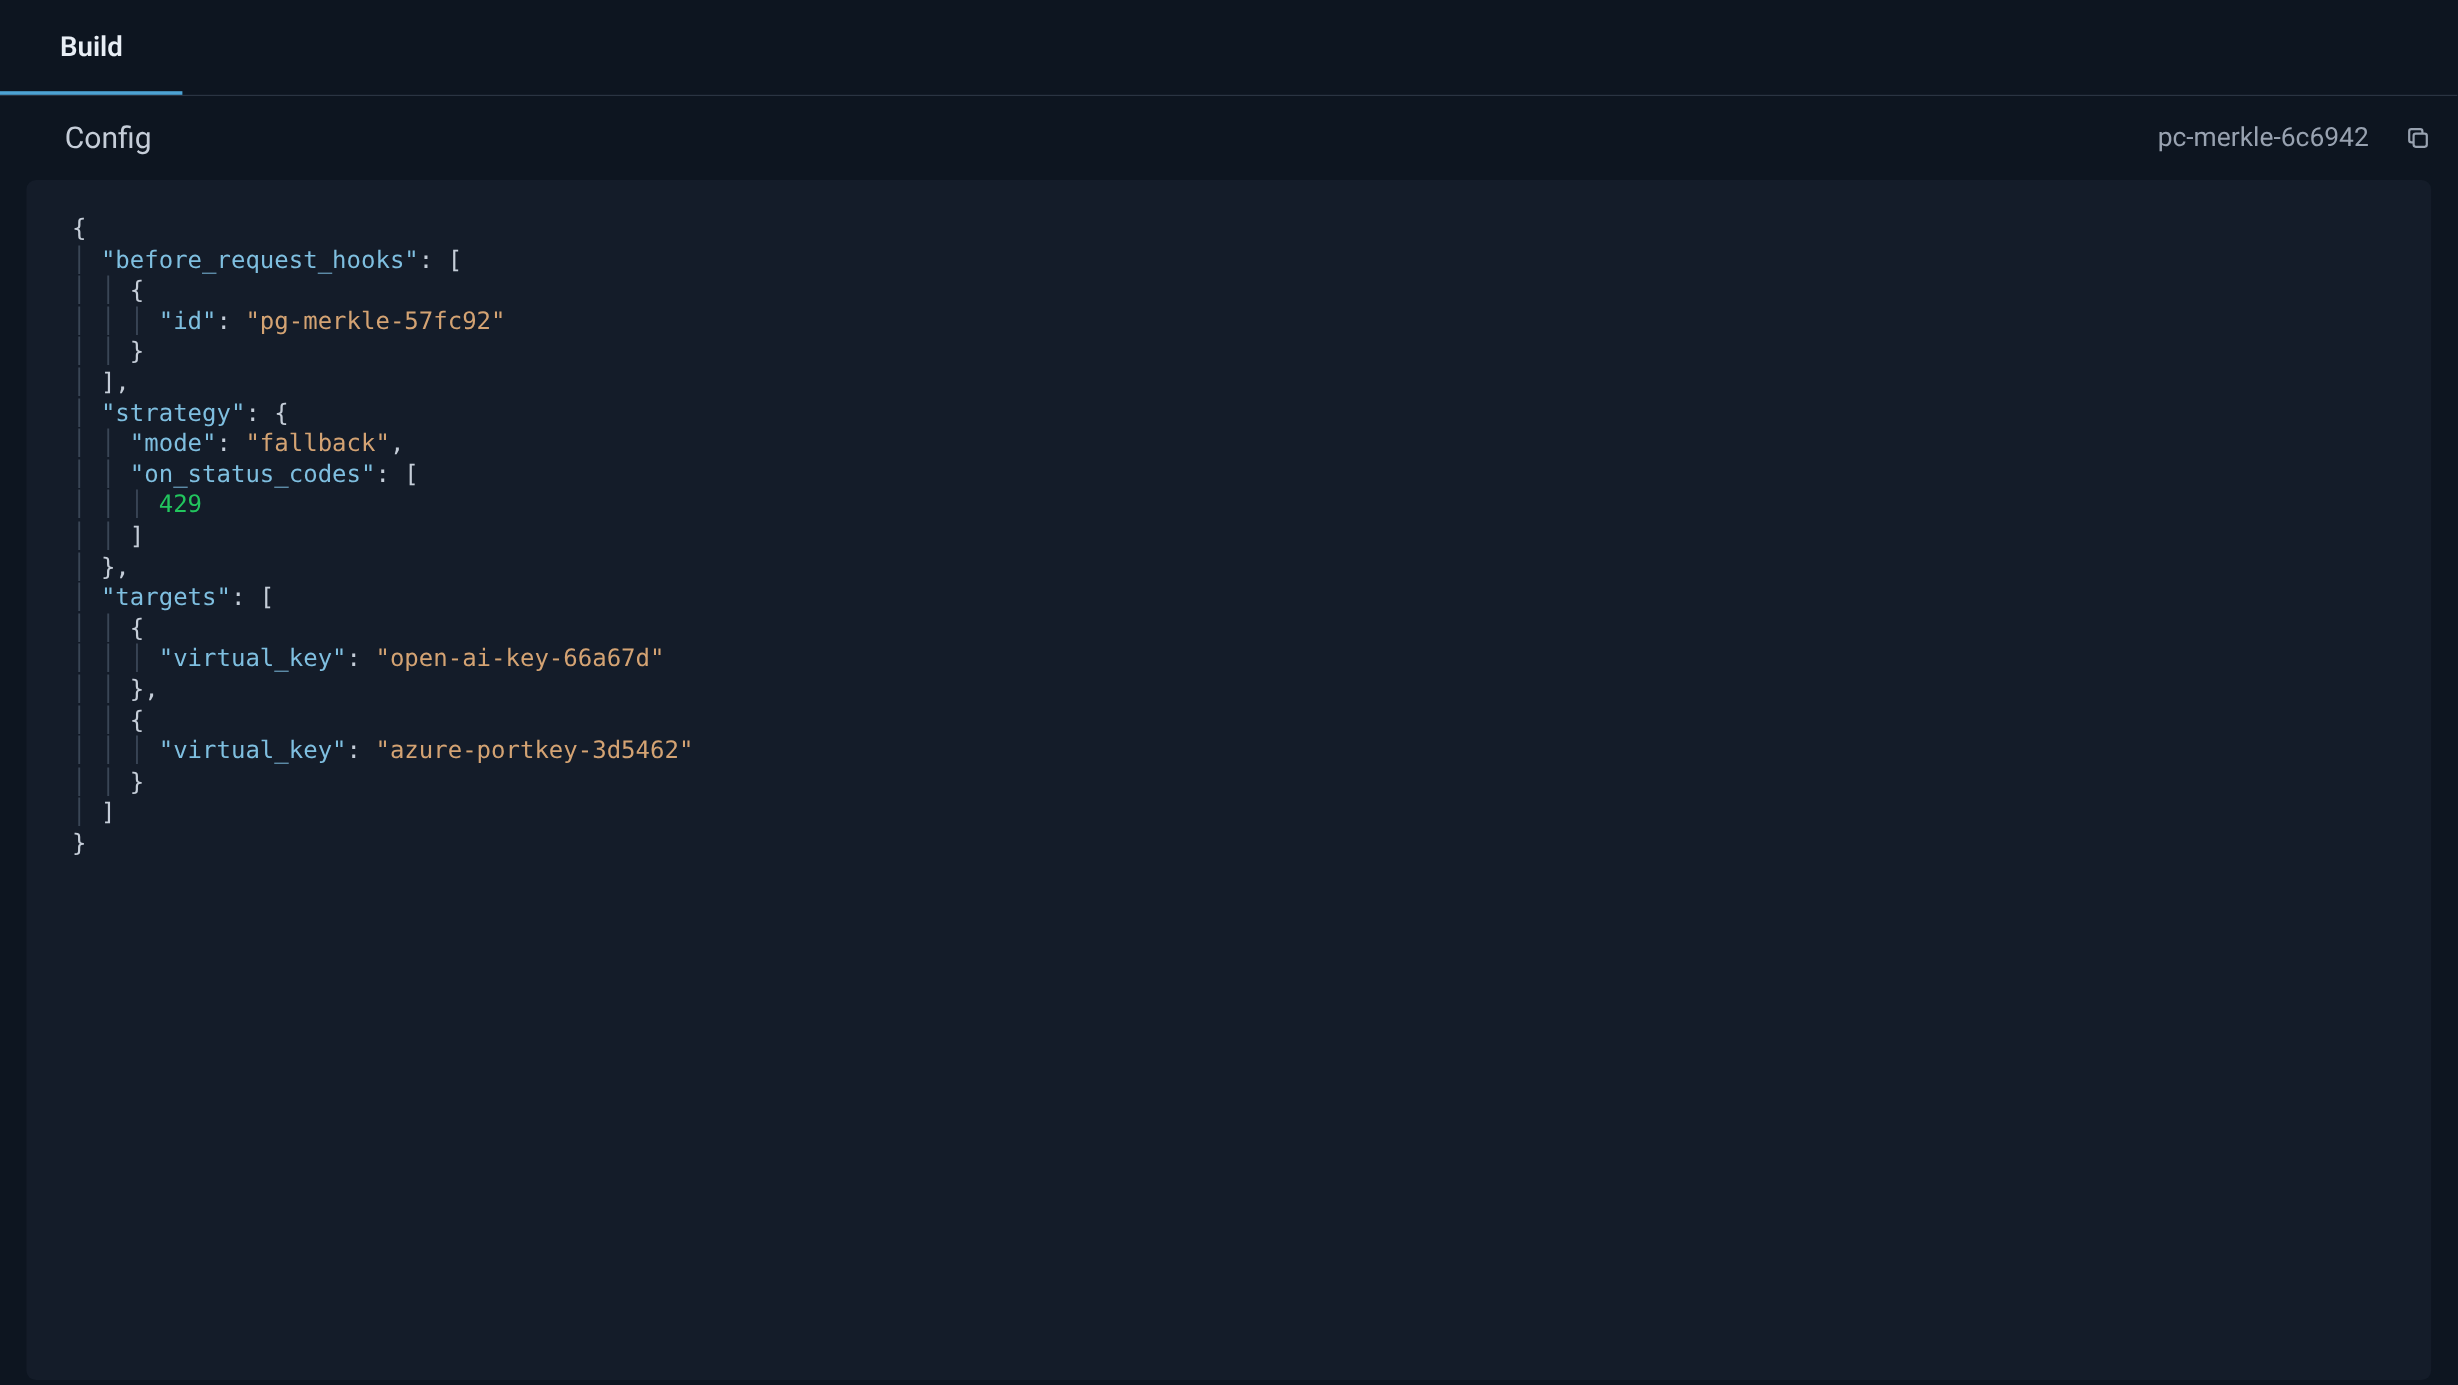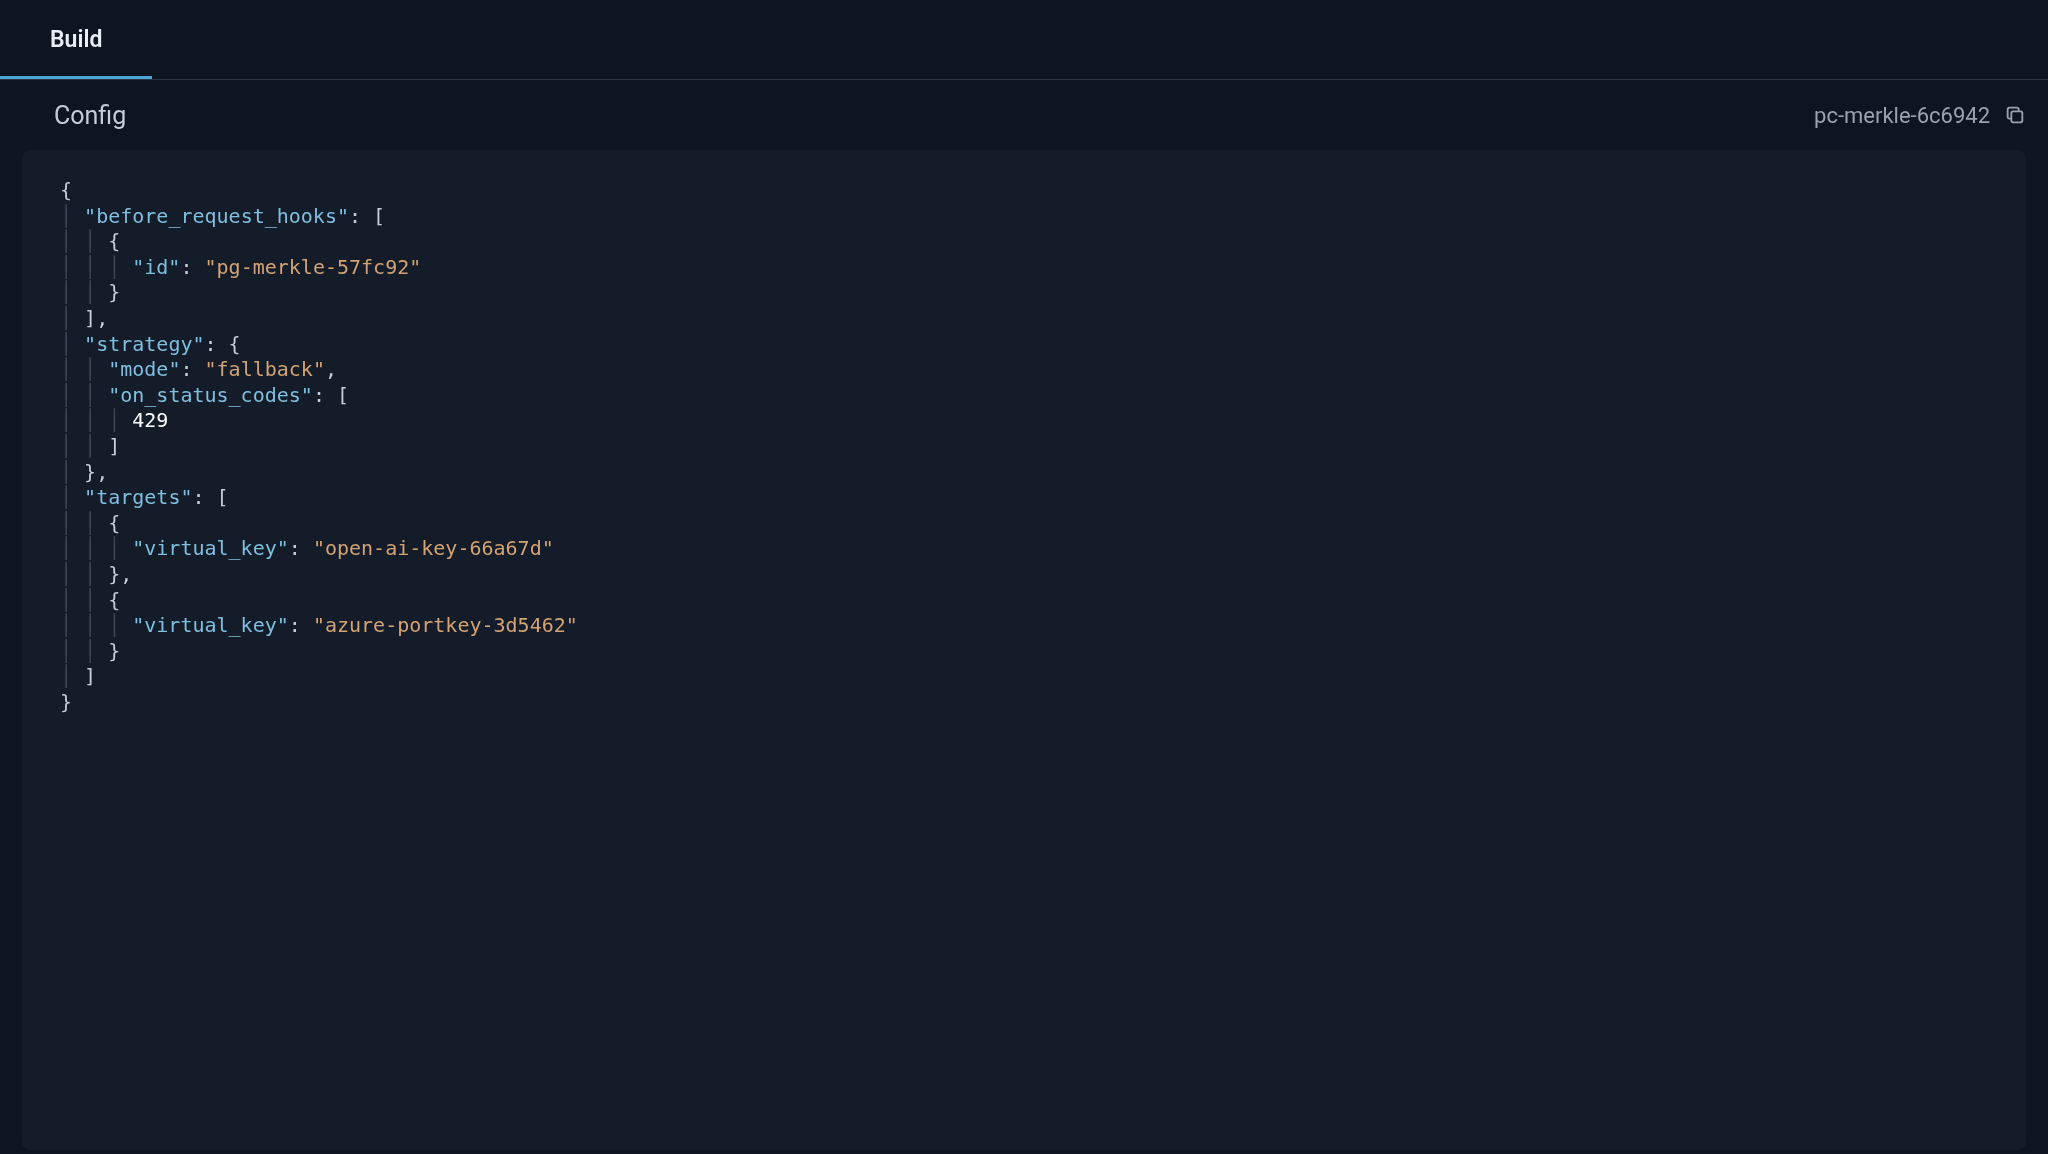--- a/index.html
+++ b/index.html
@@ -61,21 +61,21 @@
 
     .subheader-title {
       font-size: 25px;
       color: #c5cdd8;
       font-weight: 400;
     }
 
     .subheader-right {
       display: flex;
       align-items: center;
-      gap: 14px;
+      gap: 30px;
     }
 
     .config-id {
       font-size: 22px;
       color: #98a2b0;
       font-weight: 400;
     }
 
     .copy-icon {
       width: 22px;
@@ -96,21 +96,21 @@
       font-family: "SF Mono", "Monaco", "Menlo", "Consolas", monospace;
       font-size: 20px;
       line-height: 25.6px;
       white-space: pre;
       color: #c5cdd8;
     }
 
     .tok-punct { color: #c5cdd8; }
     .tok-key { color: #7fbfe0; }
     .tok-string { color: #d4a373; }
-    .tok-number { color: #ffffff; }
+    .tok-number { color: #22c55e; }
 
     .guide {
       color: #3a4656;
     }
   </style>
 </head>
 <body>
 
 <div class="tabs">
   <div class="tab active">

